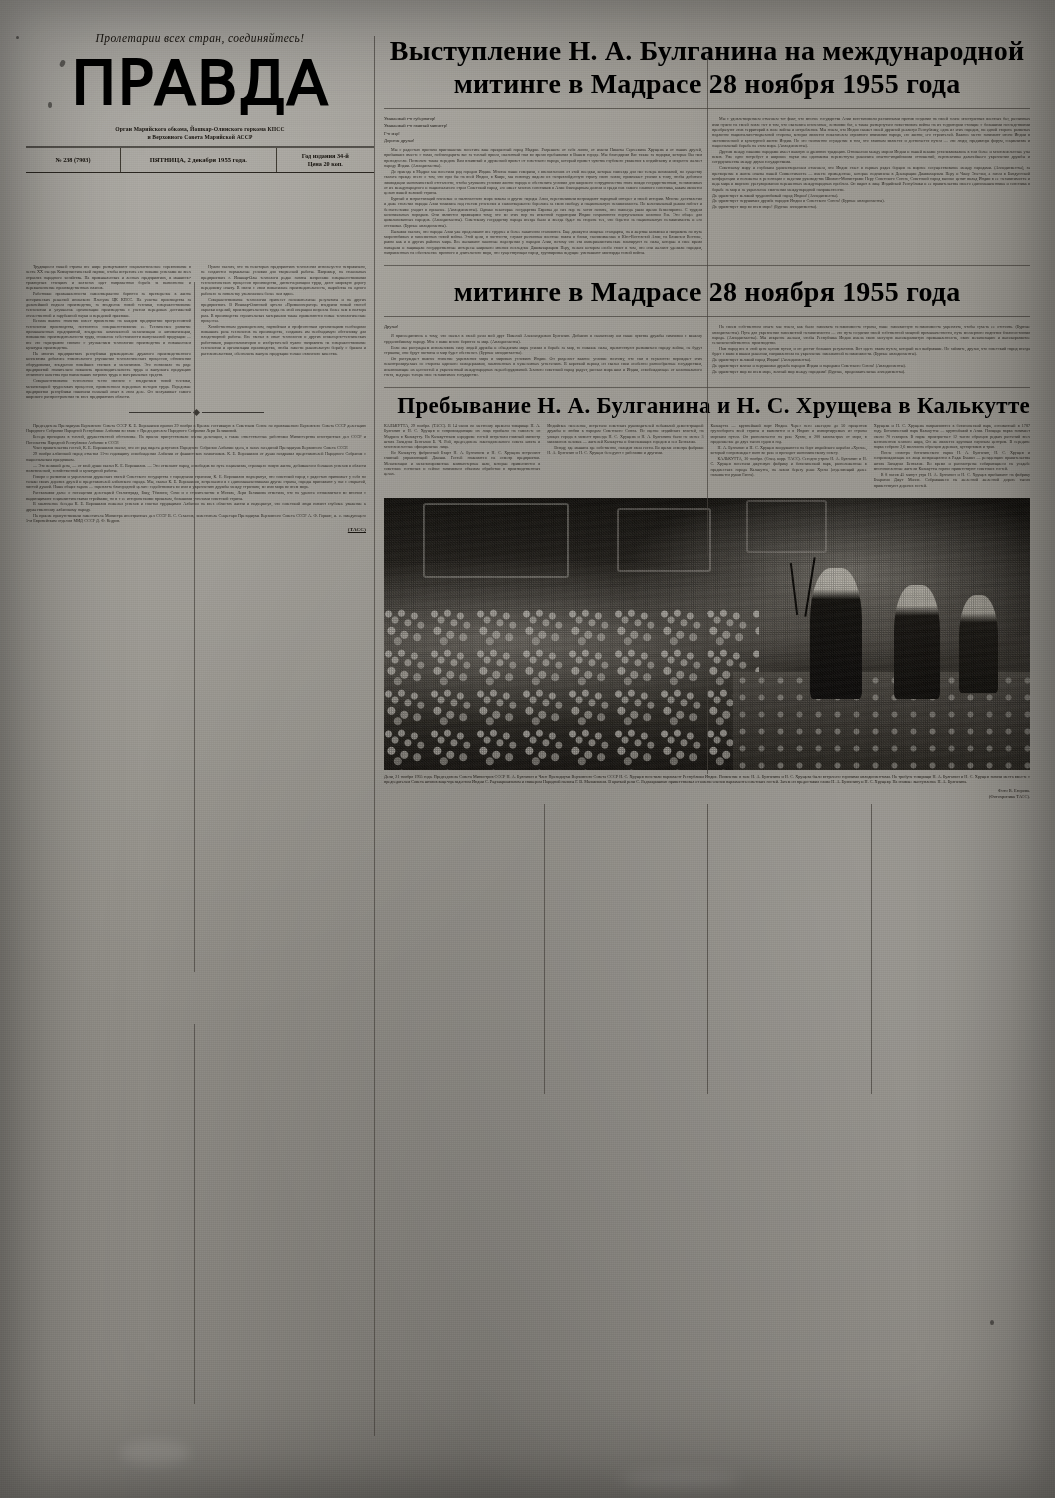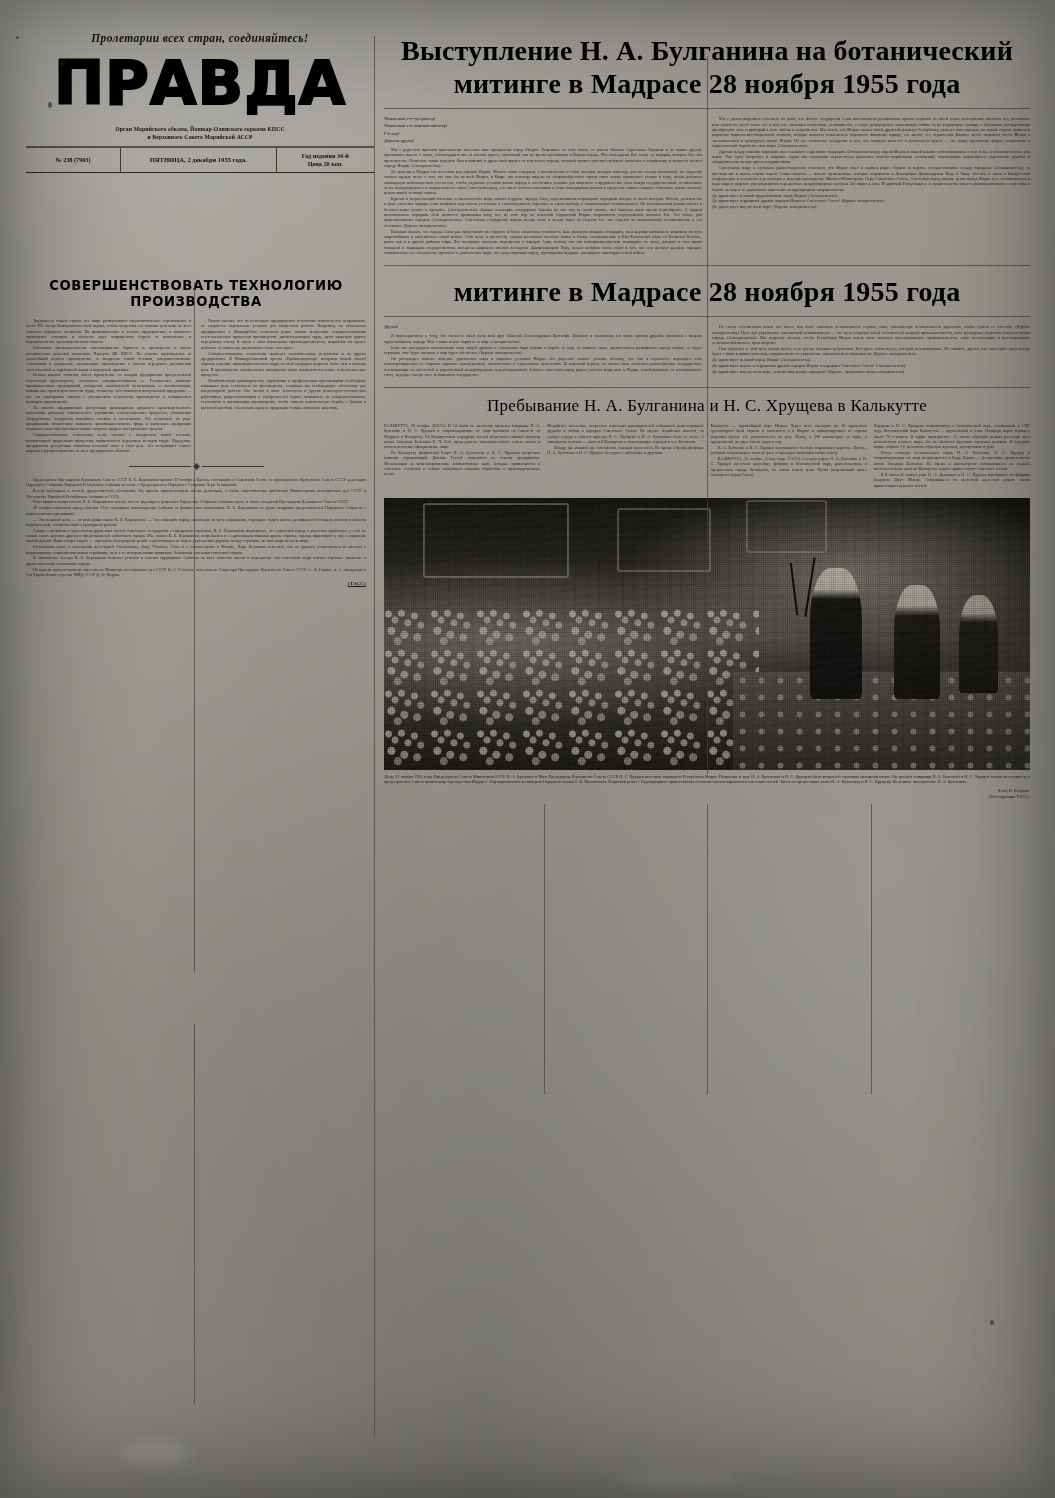--- a/index.html
+++ b/index.html
@@ -35,36 +35,36 @@
     -webkit-hyphens:auto;hyphens:auto;word-spacing:.3px;
     filter:blur(.22px) contrast(1.28);
     opacity:.96;
   }
   .col-text p{margin:0 0 .5px 0;text-indent:7px;}
   .col-text p.noind{text-indent:0;}
 
   
   #masthead{position:absolute;left:0;top:18px;width:348px;}
   .slogan{
-    text-align:center;font-style:italic;font-weight:700;
+    text-align:center;font-style:italic;font-weight:400;
     font-size:11.5px;letter-spacing:.4px;color:#2b2824;
     filter:blur(.25px) contrast(1.2);
     margin-bottom:3px;
   }
   .mp-top{
     text-align:center;font-family:"Liberation Serif",serif;font-weight:700;
     font-size:38px;letter-spacing:2.4px;color:#1d1b18;line-height:40px;
     filter:blur(.18px) contrast(1.35);
   }
   .mp-bot{
     margin:3px auto 0;width:320px;height:72px;
     display:flex;align-items:center;justify-content:center;
   }
   .mp-bot span{
-    font-family:"DejaVu Sans",sans-serif;font-weight:700;
+    font-family:"DejaVu Sans",sans-serif;font-weight:400;
     font-size:60px;line-height:60px;letter-spacing:1px;
     color:#141210;
     -webkit-text-stroke:2px #141210;
     filter:blur(.3px) contrast(1.5);
   }
   .organ{
     text-align:center;font-weight:700;font-size:5.6px;line-height:8px;
     color:#2e2b27;margin-top:6px;letter-spacing:.15px;
     filter:blur(.25px) contrast(1.25);
   }
@@ -86,22 +86,22 @@
     font-size:13.2px;line-height:16px;letter-spacing:.6px;color:#1b1916;
     filter:blur(.22px) contrast(1.4);
     margin:14px 0 8px;
   }
   .hl-big{
     text-align:center;font-family:"Liberation Serif",serif;font-weight:700;
     font-size:28px;line-height:33px;color:#17150f;letter-spacing:.2px;
     filter:blur(.2px) contrast(1.38);
   }
   .hl-mid{
-    text-align:center;font-family:"Liberation Serif",serif;font-weight:400;
-    font-size:17px;line-height:20px;color:#1a1813;letter-spacing:.3px;
+    text-align:right;font-family:"Liberation Serif",serif;font-weight:700;
+    font-size:23px;line-height:20px;color:#1a1813;letter-spacing:.3px;
     filter:blur(.2px) contrast(1.35);
   }
   .hl-small{
     text-align:center;font-weight:700;font-size:8.4px;line-height:11px;
     color:#23201c;letter-spacing:.2px;
     filter:blur(.22px) contrast(1.3);
   }
   .dinkus{display:flex;align-items:center;justify-content:center;margin:10px 0 8px;}
   .dinkus .ln{height:1.2px;width:62px;background:#3a3732;}
   .dinkus .dot{width:5px;height:5px;background:#3a3732;transform:rotate(45deg);margin:0 3px;}
@@ -211,21 +211,20 @@
         <div class="cell ib1">№ 238 (7903)</div>
         <div class="cell ib2">ПЯТНИЦА, 2 декабря 1955 года.</div>
         <div class="cell ib3">
           <div>Год издания 34-й</div>
           <div>Цена 20 коп.</div>
         </div>
       </div>
     </div>
 
     <div id="leftcol">
-      <div class="hl-left">СОВЕРШЕНСТВОВАТЬ ТЕХНОЛОГИЮ ПРОИЗВОДСТВА</div>
 
       <div class="two-col">
         <div class="col-text">
           <p>Трудящиеся нашей страны все шире развертывают социалистическое соревнование в честь XX съезда Коммунистической партии, чтобы встретить его новыми успехами во всех отраслях народного хозяйства. На промышленных и лесных предприятиях, в машинно-тракторных станциях и колхозах идет напряженная борьба за выполнение и перевыполнение производственных планов.</p>
           <p>Работники промышленности самоотверженно борются за претворение в жизнь исторических решений июльского Пленума ЦК КПСС. На участке производства за дальнейший подъем производства, за внедрение новой техники, совершенствование технологии и улучшение организации производства с учетом передовых достижений отечественной и зарубежной науки и передовой практики.</p>
           <p>Весьма важное значение имеет применение на каждом предприятии прогрессивной технологии производства, постоянное совершенствование ее. Техническое развитие промышленных предприятий, внедрение комплексной механизации и автоматизации, повышение производительности труда, снижение себестоимости выпускаемой продукции — все это неразрывно связано с улучшением технологии производства и повышением культуры производства.</p>
           <p>На многих предприятиях республики руководители дружного производственного коллектива добились значительного улучшения технологических процессов, обновления оборудования, внедрения новейших станков и механизмов. Это позволило на ряде предприятий значительно повысить производительность труда и выпускать продукцию отличного качества при наименьших затратах труда и материальных средств.</p>
           <p>Совершенствование технологии тесно связано с внедрением новой техники, механизацией трудоемких процессов, применением передовых методов труда. Передовые предприятия республики накопили немалый опыт в этом деле. Он заслуживает самого широкого распространения на всех предприятиях области.</p>
         </div>
         <div class="col-text">
@@ -253,21 +252,21 @@
         <p>В заключение беседы К. Е. Ворошилов пожелал успехов и счастья трудящимся Албании на всех областях жизни и подчеркнул, что советский люди питают глубокое уважение к дружественному албанскому народу.</p>
         <p>На приеме присутствовали заместитель Министра иностранных дел СССР В. С. Семенов, заместитель Секретаря Президиума Верховного Совета СССР А. Ф. Горкин, и. о. заведующего 5-м Европейским отделом МИД СССР Д. Ф. Кедров.</p>
       </div>
       <div class="tasssig">(ТАСС)</div>
     </div>
 
     <div class="vrule" style="left:348px;top:22px;height:1400px;"></div>
 
     <div id="main">
 
-      <div class="hl-big">Выступление Н. А. Булганина на ботанический</div>
+      <div class="hl-big">Выступление Н. А. Булганина на международной</div>
       <div class="hl-big">митинге в Мадрасе 28 ноября 1955 года</div>
 
       <div class="hrule" style="position:relative;margin:8px 0 7px;width:100%;"></div>
 
       <div class="two-col">
         <div>
           <div class="lead-lines">
             <div>Уважаемый г-н губернатор!</div>
             <div>Уважаемый г-н главный министр!</div>
             <div>Г-н мэр!</div>

